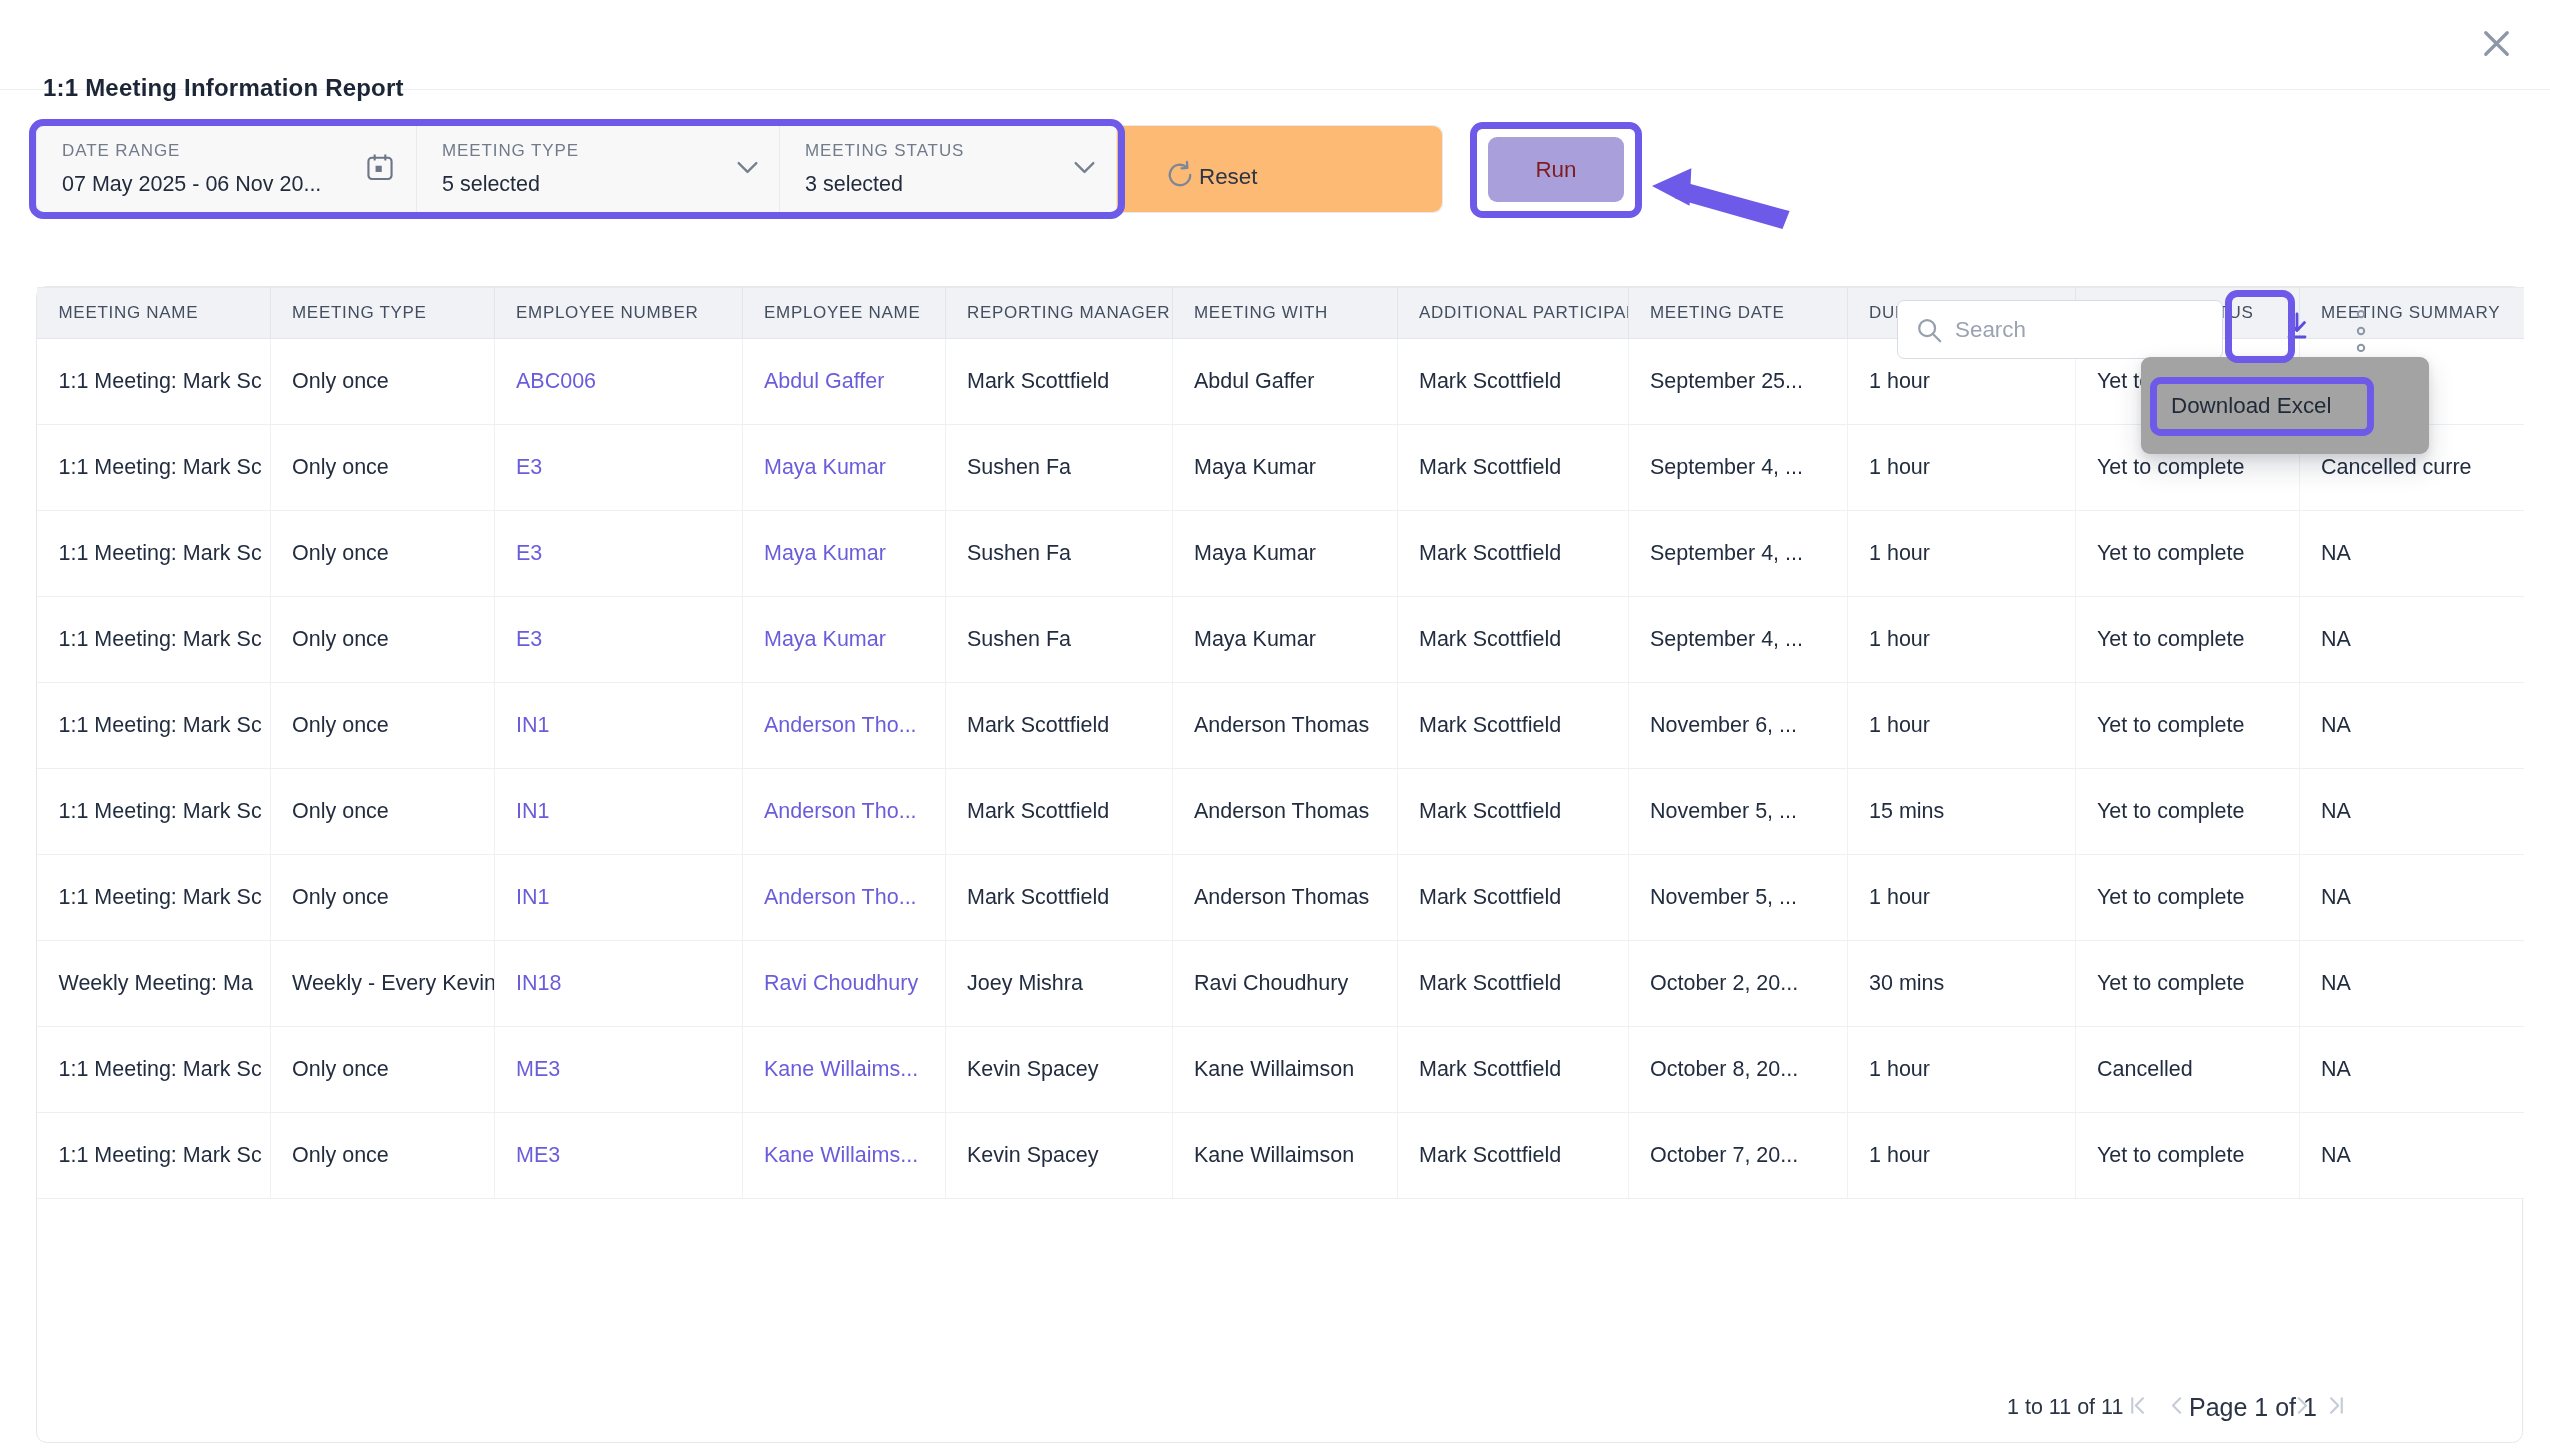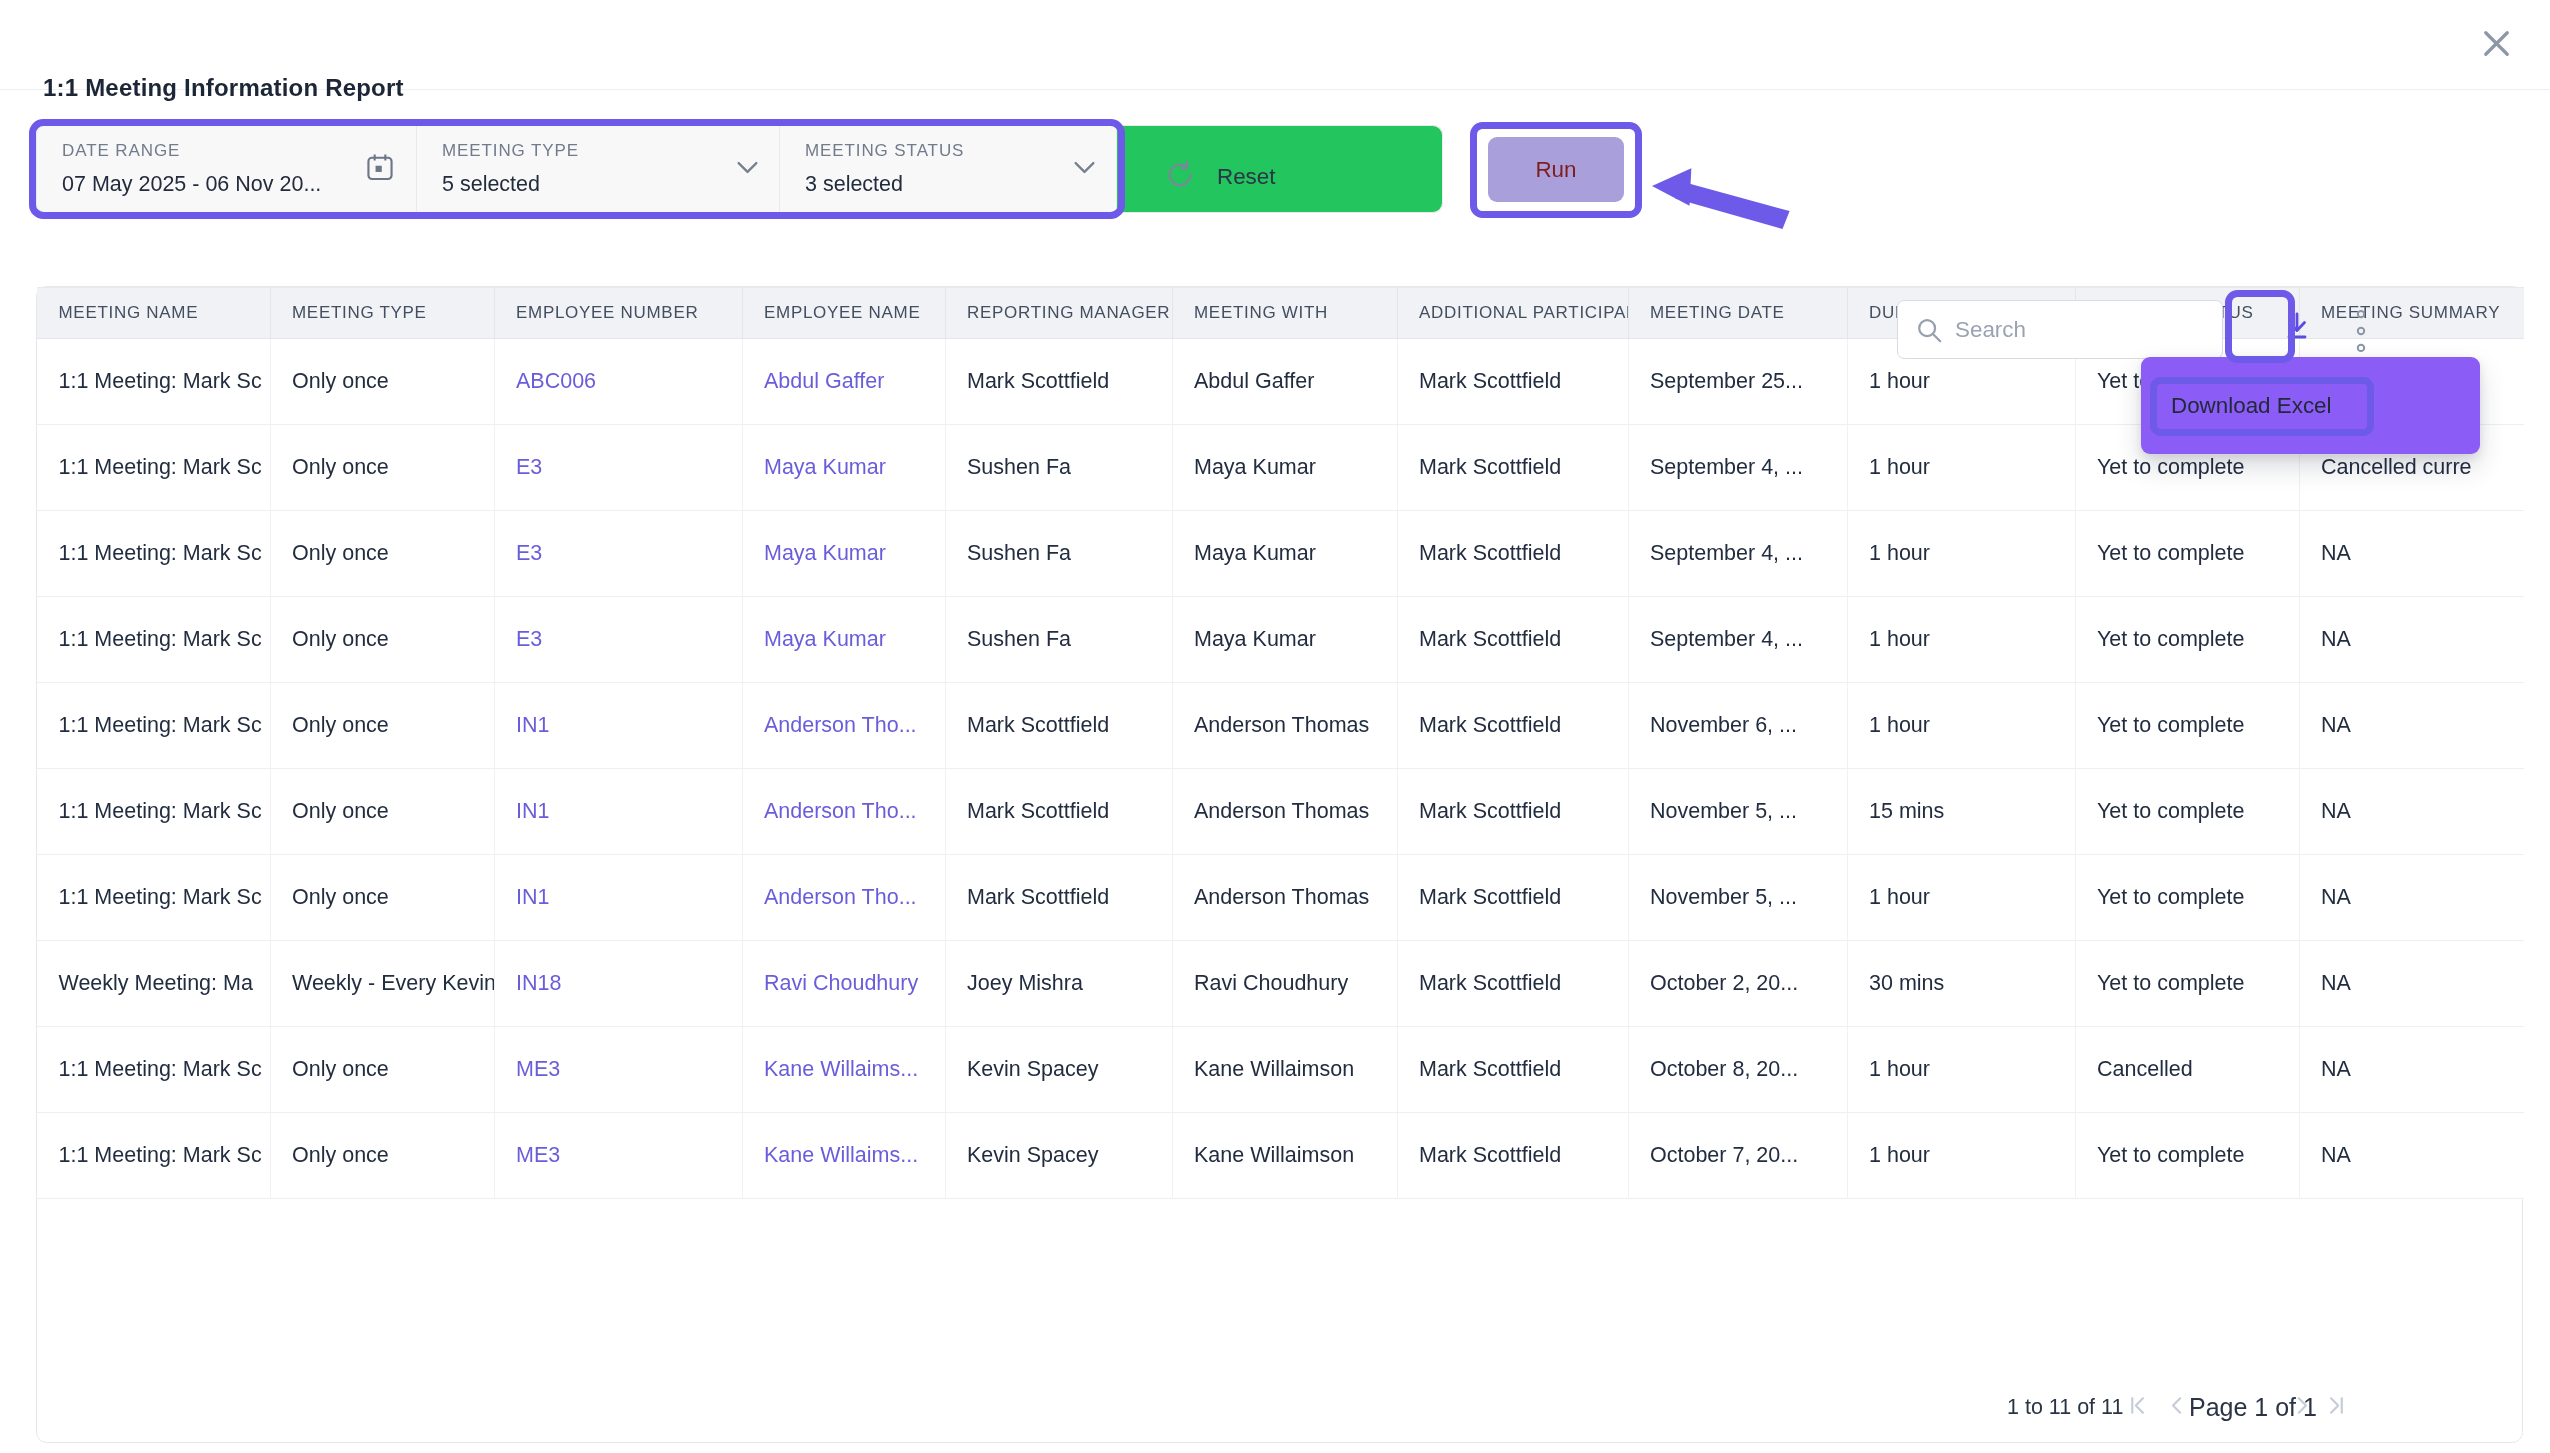--- a/index.html
+++ b/index.html
@@ -16,22 +16,22 @@
   .close-btn { position:absolute; right:32px; top:23px; width:43px; height:43px;
     background:none; border:none; cursor:pointer; }
   
   .filter-bar { position:absolute; left:36px; top:125px; width:1407px; height:88px;
     background:#f8f8f9; border:0.9px solid #e9eaee; border-radius:9px; display:flex; }
   .filter-cell { position:relative; padding:15px 21.5px 0 25px; border-right:0.9px solid #e9eaee; }
   .filter-cell.w1 { width:380px; } .filter-cell.w2 { width:363px; } .filter-cell.w3 { width:337px; }
   .filter-label { font-size:17px; color:#717b8b; letter-spacing:0.9px; }
   .filter-value { font-size:21.5px; color:#232c3d; margin-top:10.7px; white-space:nowrap; overflow:hidden; }
   .filter-icon { position:absolute; right:19.7px; top:50%; transform:translateY(-50%); }
-  .reset-cell { flex:1; display:flex; align-items:center; gap:21px; padding-left:47px;
-    border-right:none; background:#22c55e; border-radius:0 9px 9px 0; cursor:pointer; }
+  .reset-cell { flex:1; display:flex; align-items:center; gap:3px; padding-left:47px;
+    border-right:none; background:#fdba74; border-radius:0 9px 9px 0; cursor:pointer; }
   .reset-label { font-size:22.4px; color:#2c3547; }
   .run-btn { position:absolute; left:1488px; top:137px; width:136px; height:65px;
     background:#a9a0db; border:none; border-radius:9px; color:#7f1d1d; font-size:22.4px;
     font-family:inherit; cursor:pointer; }
   
   .annotation { position:absolute; border:7.2px solid #6d5ae8; border-radius:14.3px;
     pointer-events:none; z-index:60; background:transparent; }
   .ann-filters { left:29px; top:119px; width:1096px; height:100px; }
   .ann-run { left:1470px; top:122px; width:172px; height:96px; border-radius:12.5px; }
   .ann-download { left:2225px; top:290px; width:70px; height:73px; border-radius:12.5px; }
@@ -52,22 +52,22 @@
   table { border-collapse:collapse; table-layout:fixed; width:2485px; }
   th { height:51px; background:#f1f2f5; border-top:0.9px solid #e7e9ec; border-bottom:0.9px solid #e3e6ea;
     border-right:0.9px solid #e3e5e9; font-size:17px; font-weight:500; color:#434e60;
     letter-spacing:0.7px; text-align:left; padding:0 21.5px; white-space:nowrap; overflow:hidden; }
   td { height:86px; border-bottom:0.9px solid #edeff1; border-right:0.9px solid #f0f1f3;
     font-size:21.5px; color:#222d40; padding:0 21.5px; white-space:nowrap; overflow:hidden;
     background:#fff; }
   th:last-child, td:last-child { border-right:none; }
   td.link { color:#6a5ddb; cursor:pointer; }
   
-  .download-popup { position:absolute; left:2104px; top:70px; width:339px; height:97px;
-    background:#8b5cf6; border-radius:9px; z-index:40;
+  .download-popup { position:absolute; left:2104px; top:70px; width:288px; height:97px;
+    background:#a3a3a3; border-radius:9px; z-index:40;
     box-shadow:0 3.6px 9px rgba(30,35,60,.10), 0 12.5px 27px rgba(30,35,60,.16);text-decoration:underline; }
   .popup-item { position:absolute; left:30px; top:36px; font-size:22.4px; color:#1f2937; cursor:pointer; }
   .ann-menu-item { position:absolute; left:9px; top:19.7px; width:224px; height:59px;
     border:7.2px solid #6d5ae8; border-radius:10.7px; pointer-events:none; z-index:60; }
   
   .card-footer { position:absolute; left:0; bottom:0; width:100%; height:71px; }
   .pg-range { position:absolute; left:1970px; top:50%; transform:translateY(-50%);
     font-size:21.5px; color:#2b3445; }
   .pg-btn { position:absolute; top:50%; transform:translateY(-50%); background:none;
     border:none; cursor:pointer; width:30px; height:30px; }

